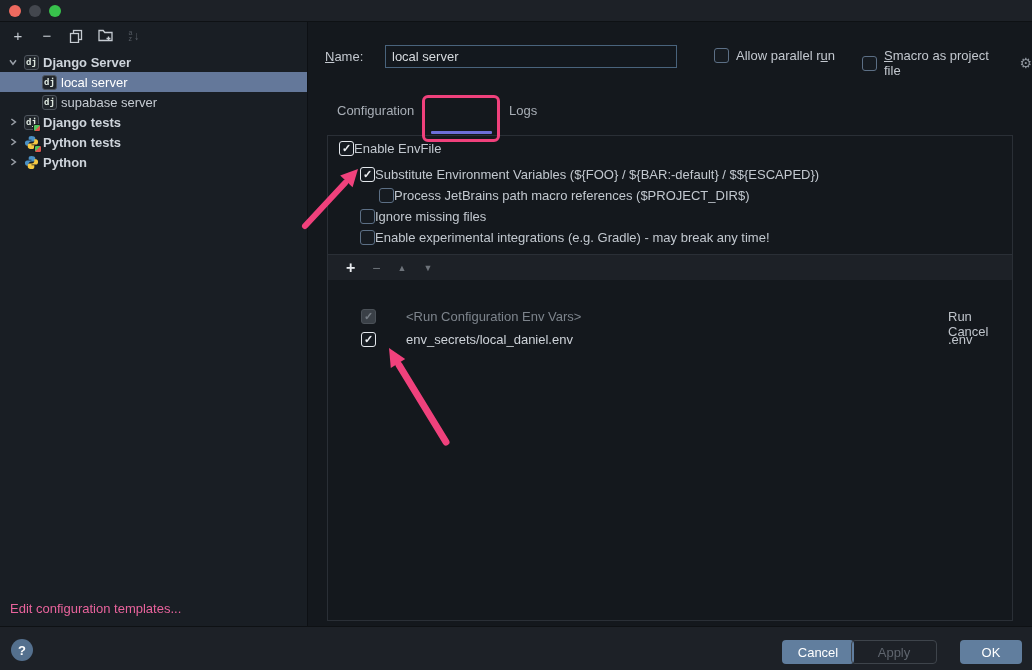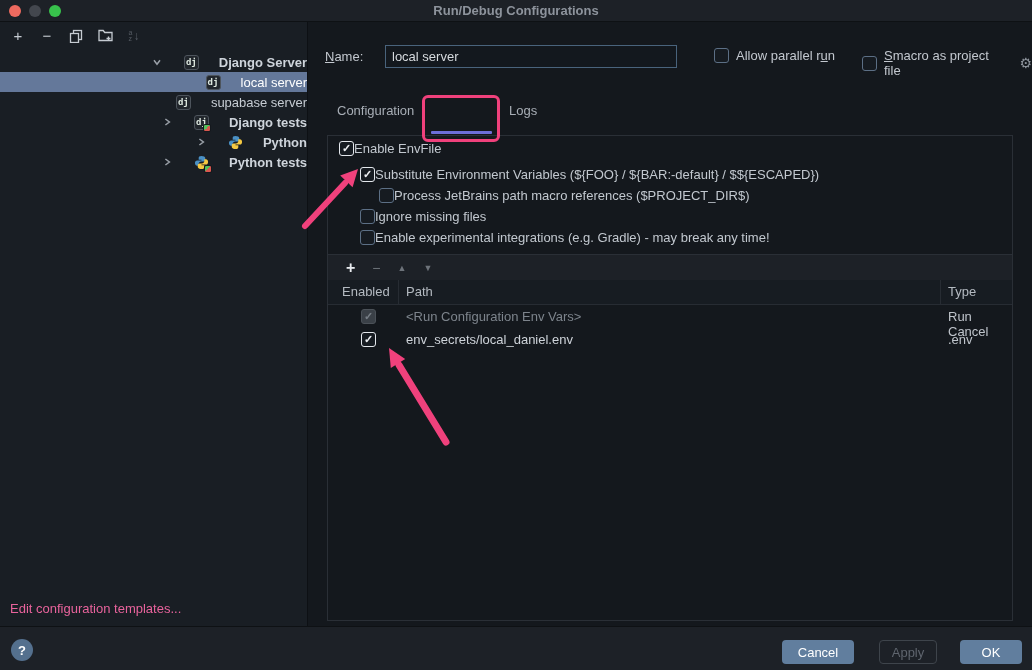--- a/index.html
+++ b/index.html
@@ -16,21 +16,21 @@
   .light.red{background:#ee6a5f;} .light.gray{background:#43474e;} .light.green{background:#38c24c;}
   .win-title{position:absolute;left:0;right:0;top:3px;text-align:center;font-weight:bold;color:#8d939c;}
   
   .sidebar{position:absolute;top:22px;left:0;width:308px;bottom:44px;background:#191e24;border-right:1px solid #0d1014;}
   .sb-toolbar{height:27px;display:flex;align-items:center;gap:13px;padding:0 10px;}
   .tb-ic{width:16px;height:16px;display:flex;align-items:center;justify-content:center;color:#c6ccd2;font-size:15px;line-height:16px;}
   .tb-ic.dim{color:#565c64;}
   .sort-wrap{display:flex;align-items:center;gap:1px;}
   .sort-letters{font-size:7px;line-height:6px;color:#565c64;display:flex;flex-direction:column;}
   .tree{margin-top:3px;}
-  .trow{height:20px;display:flex;align-items:center;gap:20px;color:#c6ccd3;cursor:default;justify-content:flex-end;}
+  .trow{height:20px;display:flex;align-items:center;gap:4px;color:#c6ccd3;cursor:default;}
   .trow.group{font-weight:bold;color:#ced4db;}
   .lvl0{padding-left:6px;} .lvl1{padding-left:42px;}
   .trow.selected{background:#64789a;color:#ffffff;}
   .chev{width:14px;height:14px;flex:none;display:flex;align-items:center;justify-content:center;}
   .dj-ic{position:relative;width:15px;height:15px;flex:none;border-radius:3px;background:#21262c;border:1px solid #4d545c;
          color:#dde8df;font:bold 9px "DejaVu Sans Mono",monospace;display:flex;align-items:center;justify-content:center;}
   .py-ic{width:15px;height:15px;flex:none;position:relative;}
   .test-badge{position:absolute;right:-3px;bottom:-3px;width:8px;height:8px;border-radius:2px;
               background:linear-gradient(135deg,#54c05a 50%,#d8574f 50%);border:1px solid #14181d;}
   .edit-link{position:absolute;left:10px;bottom:10px;color:#e8639c;cursor:pointer;}
@@ -68,35 +68,34 @@
   .cell-type{position:absolute;left:620px;top:4px;color:#bfc4cb;}
   .trow2.dim .cell-path{color:#7d848c;}
   
   .footer{position:absolute;left:0;right:0;bottom:0;height:44px;background:#1d2127;border-top:1px solid #0e1114;}
   .help-btn{position:absolute;left:11px;top:12px;width:22px;height:22px;border-radius:50%;background:#54708e;
             color:#fff;font-weight:bold;display:flex;align-items:center;justify-content:center;cursor:pointer;}
   .btn{position:absolute;top:13px;height:24px;border-radius:4px;font:13px "Liberation Sans",sans-serif;
        display:flex;align-items:center;justify-content:center;cursor:pointer;}
   .btn.filled{background:#617e9e;color:#ffffff;border:none;}
   .btn.outline{background:transparent;border:1px solid #3e444b;color:#5f656e;}
-  .btn-cancel{right:178px;width:72px;} .btn-apply{right:95px;width:58px;} .btn-ok{right:10px;width:62px;}
+  .btn-cancel{right:178px;width:72px;} .btn-apply{right:95px;width:86px;} .btn-ok{right:10px;width:62px;}
   
   .anno-box{position:absolute;left:422px;top:95px;width:78px;height:47px;border:3px solid #f0417c;border-radius:6px;z-index:60;pointer-events:none;}
   .anno-svg{position:absolute;left:0;top:0;width:1032px;height:670px;z-index:60;pointer-events:none;}
 </style>
 </head>
 <body>
 
 <div class="titlebar">
   <div class="traffic">
     <span class="light red"></span>
     <span class="light gray"></span>
     <span class="light green"></span>
   </div>
-  <div class="win-title">Run/Debug Configurations</div>
 </div>
 
 <div class="sidebar">
   <div class="sb-toolbar">
     <span class="tb-ic">+</span>
     <span class="tb-ic">−</span>
     <span class="tb-ic">
       <svg width="14" height="14" viewBox="0 0 14 14">
           <rect x="4.5" y="1.5" width="8" height="9" fill="none" stroke="#c6ccd2" stroke-width="1.3"></rect>
           <rect x="1.5" y="4.5" width="8" height="9" fill="#191e24" stroke="#c6ccd2" stroke-width="1.3"></rect>
@@ -148,37 +147,37 @@
       <span class="chev">
         <svg width="10" height="10" viewBox="0 0 10 10">
             <path d="M3.4 2l4 3-4 3" stroke="#9aa0a8" fill="none" stroke-width="1.5"></path>
           </svg>
       </span>
       <span class="py-ic">
         <svg width="15" height="15" viewBox="0 0 16 16">
             <path fill="#4a90c4" d="M7.9 1C5.6 1 5 2 5 3.3V5h3v.8H3.3C2 5.8 1 6.9 1 8.6c0 1.6 1 2.8 2.3 2.8H5V9.7C5 8.2 6.2 7 7.7 7h2.5C11.2 7 12 6.2 12 5.2V3.3C12 2 10.2 1 7.9 1z"></path>
             <path fill="#f5c942" d="M8.1 15c2.3 0 2.9-1 2.9-2.3V11H8v-.8h4.7c1.3 0 2.3-1.1 2.3-2.8 0-1.6-1-2.8-2.3-2.8H11v1.7C11 7.8 9.8 9 8.3 9H5.8C4.8 9 4 9.8 4 10.8v1.9C4 14 5.8 15 8.1 15z"></path>
           </svg>
-      </span>
-      <span>Python</span>
+        <span class="test-badge" style="position:absolute;right:-3px;bottom:-3px;"></span>
+      </span>
+      <span>Python tests</span>
     </div>
     <div class="trow lvl0 group">
       <span class="chev">
         <svg width="10" height="10" viewBox="0 0 10 10">
             <path d="M3.4 2l4 3-4 3" stroke="#9aa0a8" fill="none" stroke-width="1.5"></path>
           </svg>
       </span>
       <span class="py-ic">
         <svg width="15" height="15" viewBox="0 0 16 16">
             <path fill="#4a90c4" d="M7.9 1C5.6 1 5 2 5 3.3V5h3v.8H3.3C2 5.8 1 6.9 1 8.6c0 1.6 1 2.8 2.3 2.8H5V9.7C5 8.2 6.2 7 7.7 7h2.5C11.2 7 12 6.2 12 5.2V3.3C12 2 10.2 1 7.9 1z"></path>
             <path fill="#f5c942" d="M8.1 15c2.3 0 2.9-1 2.9-2.3V11H8v-.8h4.7c1.3 0 2.3-1.1 2.3-2.8 0-1.6-1-2.8-2.3-2.8H11v1.7C11 7.8 9.8 9 8.3 9H5.8C4.8 9 4 9.8 4 10.8v1.9C4 14 5.8 15 8.1 15z"></path>
           </svg>
-        <span class="test-badge" style="position:absolute;right:-3px;bottom:-3px;"></span>
-      </span>
-      <span>Python tests</span>
+      </span>
+      <span>Python</span>
     </div>
   </div>
 
   <div class="edit-link">Edit configuration templates...</div>
 </div>
 
 <div class="content">
 
   <div class="name-row">
     <span class="mn">N</span><span>ame:</span>
@@ -221,27 +220,20 @@
       <span class="cb"></span>
       <span>Enable experimental integrations (e.g. Gradle) - may break any time!</span>
     </div>
 
     <div class="table-area">
       <div class="tbl-toolbar">
         <span class="tbl-ic add">+</span>
         <span class="tbl-ic">−</span>
         <span class="tbl-ic tri">▲</span>
         <span class="tbl-ic tri">▼</span>
-      </div>
-      <div class="tbl-header">
-        <span class="th" style="left:14px;">Enabled</span>
-        <span class="th" style="left:78px;">Path</span>
-        <span class="th" style="left:620px;">Type</span>
-        <span class="col-sep" style="left:70px;"></span>
-        <span class="col-sep" style="left:612px;"></span>
       </div>
       <div class="trow2 dim" style="top:50px;">
         <span class="cell-cb cb checked muted"></span>
         <span class="cell-path">&lt;Run Configuration Env Vars&gt;</span>
         <span class="cell-type">Run Cancel</span>
       </div>
       <div class="trow2" style="top:73px;">
         <span class="cell-cb cb checked"></span>
         <span class="cell-path">env_secrets/local_daniel.env</span>
         <span class="cell-type">.env</span>

